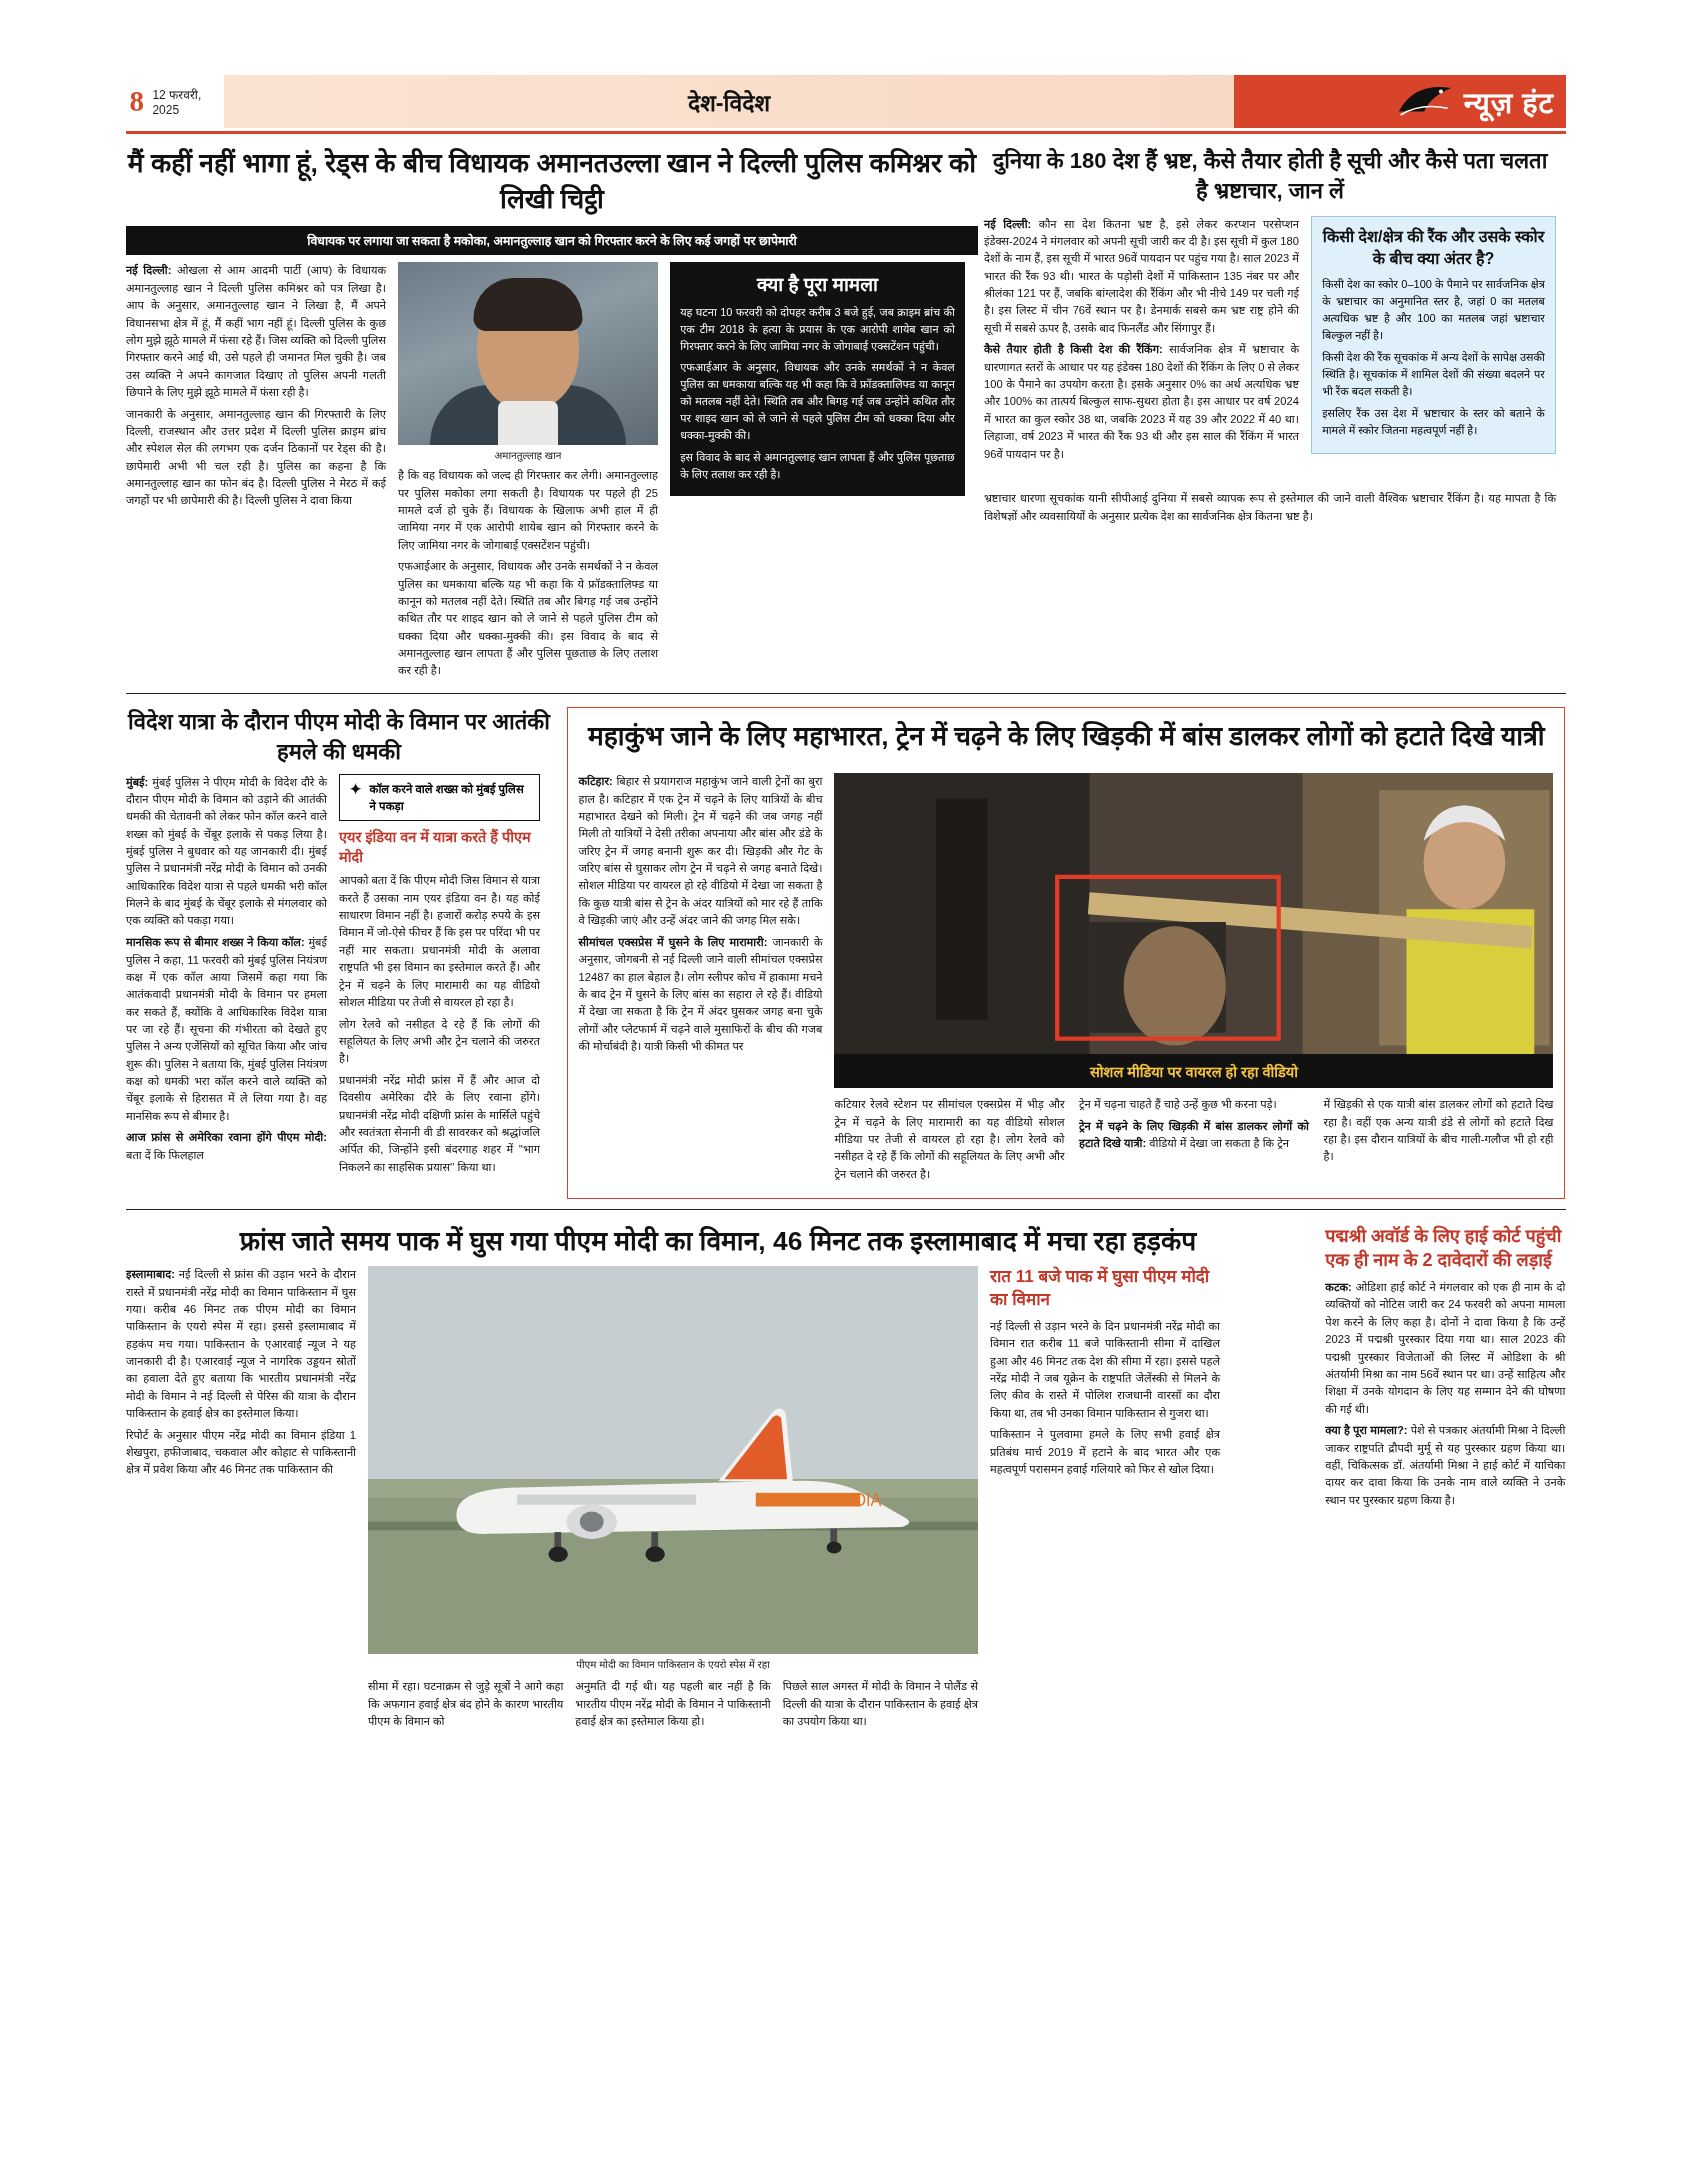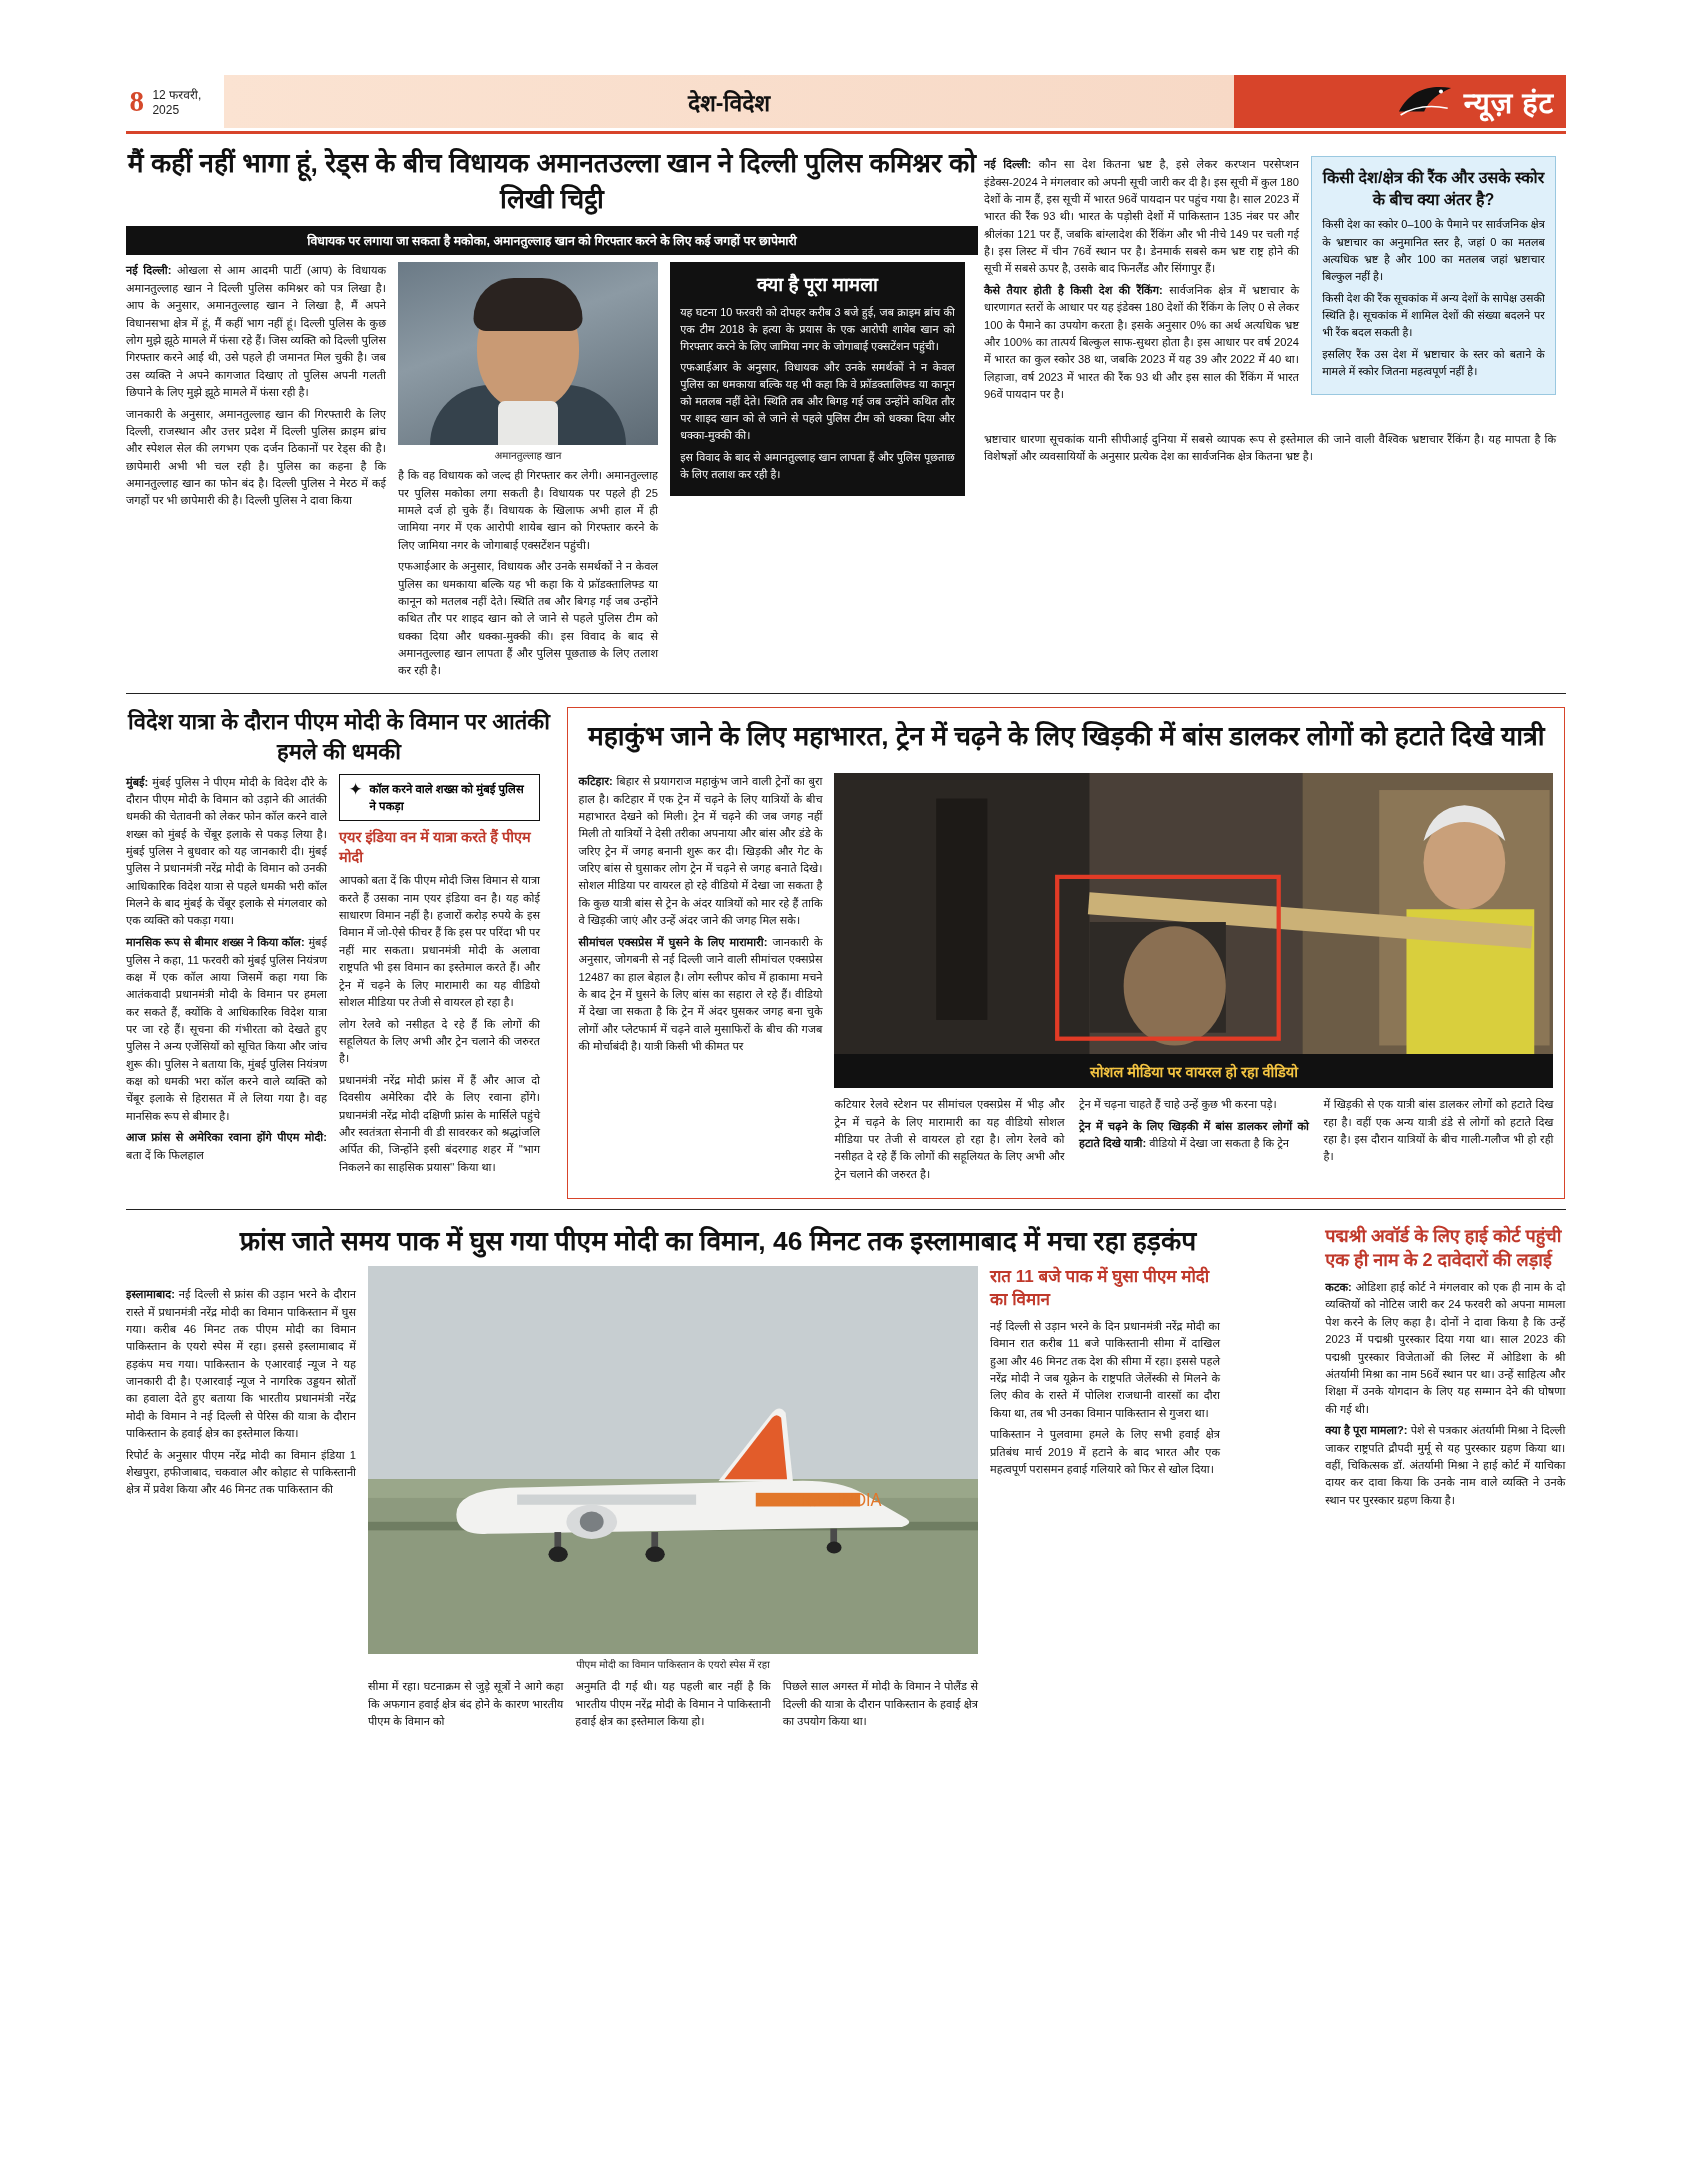--- a/index.html
+++ b/index.html
@@ -176,21 +176,21 @@
   }
   .s3-sub { display:flex; margin-top:8.5px;justify-content:space-between; }
   .s3-sub .c { width:230px; }
 
   
   .band3 { margin-top:13.6px; }
   .band3-wrap { display:flex; gap:15.3px; }
   .s4 { width:1184px; }
   .s5 { width:240px; }
   .s4-cols { display:flex; gap:12px; margin-top:6.8px; }
-  .s4-c1 { width:230px;margin-top:20px; }
+  .s4-c1 { width:230px; }
   .s4-c2 { width:610px; }
   .s4-c3 { width:230px; }
   .plane-photo {
     width:100%; height:388px; position:relative; overflow:hidden;
     background:linear-gradient(to bottom,#c9cfd2 0%,#d3d8d9 52%,#8f9a86 53%,#7c8a72 100%);
   }
   .s5 h4 {
     font-size:18px; font-weight:bold; color:#c0392b; line-height:1.35; margin:0 0 6.8px;
   }
   .redhead {
@@ -254,20 +254,21 @@
             <h4>क्या है पूरा मामला</h4>
             <p>यह घटना 10 फरवरी को दोपहर करीब 3 बजे हुई, जब क्राइम ब्रांच की एक टीम 2018 के हत्या के प्रयास के एक आरोपी शायेब खान को गिरफ्तार करने के लिए जामिया नगर के जोगाबाई एक्सटेंशन पहुंची।</p>
             <p>एफआईआर के अनुसार, विधायक और उनके समर्थकों ने न केवल पुलिस का धमकाया बल्कि यह भी कहा कि वे फ्रॉडक्तालिफ्ड या कानून को मतलब नहीं देते। स्थिति तब और बिगड़ गई जब उन्होंने कथित तौर पर शाइद खान को ले जाने से पहले पुलिस टीम को धक्का दिया और धक्का-मुक्की की।</p>
             <p>इस विवाद के बाद से अमानतुल्लाह खान लापता हैं और पुलिस पूछताछ के लिए तलाश कर रही है।</p>
           </div>
         </div>
       </div>
     </div>
 
     <div class="s1-right">
+      <div class="hl small">दुनिया के 180 देश हैं भ्रष्ट, कैसे तैयार होती है सूची और कैसे पता चलता है भ्रष्टाचार, जान लें</div>
       <div class="s1-cols" style="margin-top:10.2px">
         <div style="width:315px">
           <p class="body"><b>नई दिल्ली:</b> कौन सा देश कितना भ्रष्ट है, इसे लेकर करप्शन परसेप्शन इंडेक्स-2024 ने मंगलवार को अपनी सूची जारी कर दी है। इस सूची में कुल 180 देशों के नाम हैं, इस सूची में भारत 96वें पायदान पर पहुंच गया है। साल 2023 में भारत की रैंक 93 थी। भारत के पड़ोसी देशों में पाकिस्तान 135 नंबर पर और श्रीलंका 121 पर हैं, जबकि बांग्लादेश की रैंकिंग और भी नीचे 149 पर चली गई है। इस लिस्ट में चीन 76वें स्थान पर है। डेनमार्क सबसे कम भ्रष्ट राष्ट्र होने की सूची में सबसे ऊपर है, उसके बाद फिनलैंड और सिंगापुर हैं।</p>
           <p class="body"><b>कैसे तैयार होती है किसी देश की रैंकिंग:</b> सार्वजनिक क्षेत्र में भ्रष्टाचार के धारणागत स्तरों के आधार पर यह इंडेक्स 180 देशों की रैंकिंग के लिए 0 से लेकर 100 के पैमाने का उपयोग करता है। इसके अनुसार 0% का अर्थ अत्यधिक भ्रष्ट और 100% का तात्पर्य बिल्कुल साफ-सुथरा होता है। इस आधार पर वर्ष 2024 में भारत का कुल स्कोर 38 था, जबकि 2023 में यह 39 और 2022 में 40 था। लिहाजा, वर्ष 2023 में भारत की रैंक 93 थी और इस साल की रैंकिंग में भारत 96वें पायदान पर है।</p>
         </div>
         <div style="width:245px">
           <div class="box-blue">
             <h4>किसी देश/क्षेत्र की रैंक और उसके स्कोर के बीच क्या अंतर है?</h4>
             <p>किसी देश का स्कोर 0–100 के पैमाने पर सार्वजनिक क्षेत्र के भ्रष्टाचार का अनुमानित स्तर है, जहां 0 का मतलब अत्यधिक भ्रष्ट है और 100 का मतलब जहां भ्रष्टाचार बिल्कुल नहीं है।</p>
             <p>किसी देश की रैंक सूचकांक में अन्य देशों के सापेक्ष उसकी स्थिति है। सूचकांक में शामिल देशों की संख्या बदलने पर भी रैंक बदल सकती है।</p>

